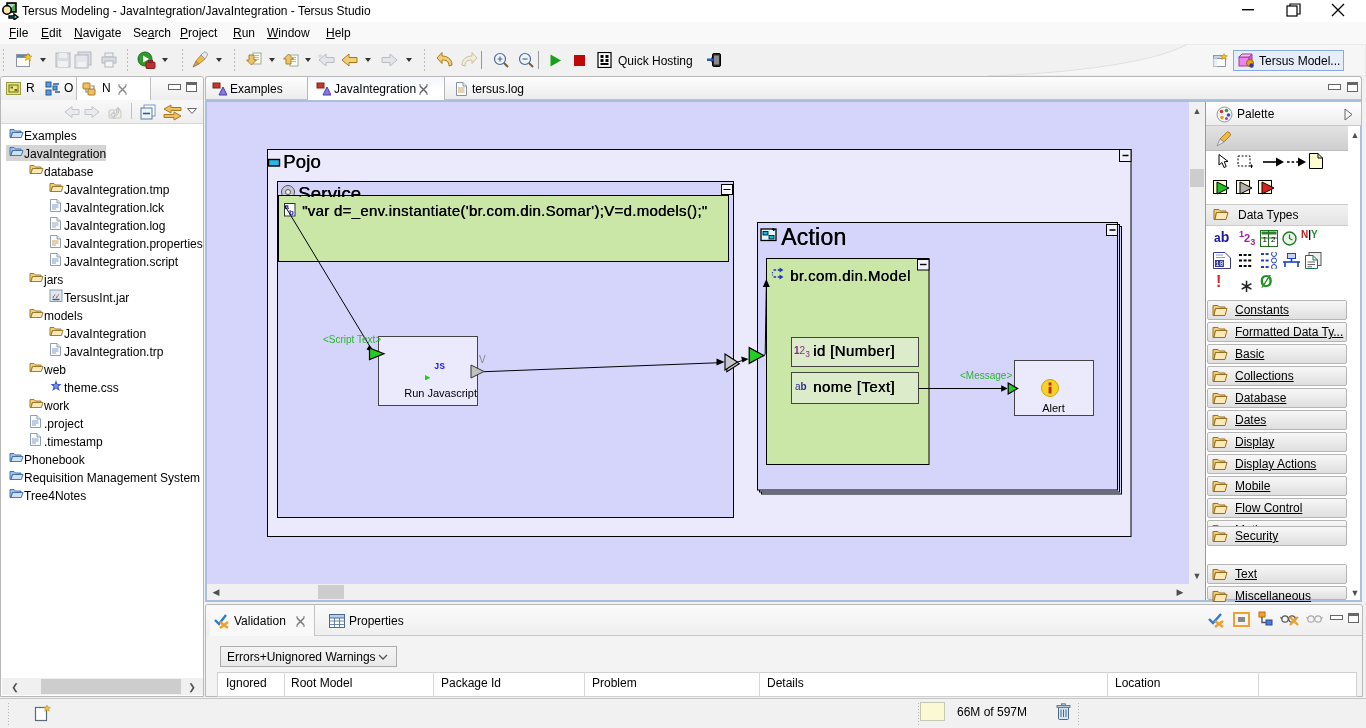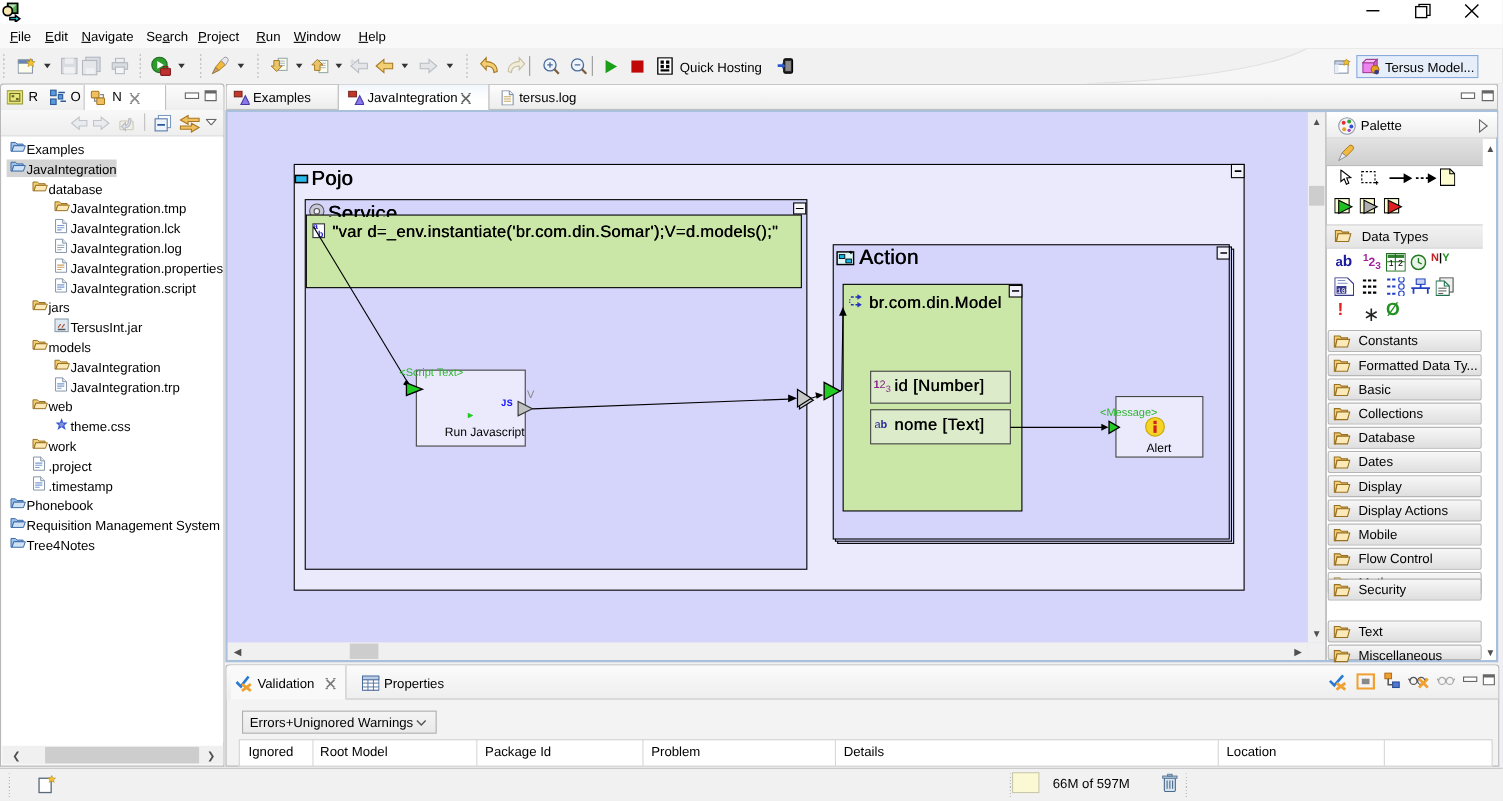--- a/index.html
+++ b/index.html
@@ -34,39 +34,40 @@
 #canvas { position:absolute; left:0; top:0; width:981px; height:482px; background:#d5d5fc; overflow:hidden; }
 
 .sb { background:#f0f0f0; position:absolute; }
 .sbthumb { background:#cdcdcd; position:absolute; }
 .sbarr { position:absolute; font-size:9px; color:#505050; text-align:center; }
 
 #palette { position:absolute; left:998px; top:0; width:155px; height:498px; background:#fff; border-left:1px solid #9a9a9a; }
 .pcat { position:absolute; left:1px; width:140px; height:20px;
   background:linear-gradient(#f7f7f7,#dfdfdf); border:1px solid #b5b5b5;
   border-radius:2px; font-size:12px; }
-.pcat span { position:absolute; left:27px; top:2px; }
+.pcat span { position:absolute; left:27px; top:2px;text-decoration:underline; }
 
 #bottompanel { left:205px; top:604px; width:1158px; height:93px; background:#f3f3f3;
   border:1px solid #b8b8b8; border-radius:3px 3px 0 0; }
 
 #statusbar { left:0; top:698px; width:1366px; height:30px; background:#f1f1f1; border-top:1px solid #c6c6c6; }
 .dotsep { position:absolute; width:1px; height:22px; top:4px;
   background-image:repeating-linear-gradient(#b5b5b5 0 1px, transparent 1px 3px); }
-.glabel { color:#2db52d; font-size:10px; position:absolute;margin-left:40px; }
+.glabel { color:#2db52d; font-size:10px; position:absolute; }
 </style>
 </head>
 <body>
 <div class="abs" id="titlebar">
   <svg class="abs" style="left:2px;top:2px" width="18" height="18" viewBox="0 0 18 18">
     <rect x="5" y="1" width="9" height="9" fill="#4faf4f" stroke="#000" stroke-width="1.6"></rect>
     <path d="M6 2 L13 2 L7 8 Z" fill="#cfe8cf" opacity="0.8"></path>
     <circle cx="5" cy="8" r="4.2" fill="#f7e8b0" stroke="#000" stroke-width="1.6"></circle>
     <path d="M7 14 L12 14 L12 12 L16 15 L12 18 L12 16 L7 16 Z" fill="#35d6e8" stroke="#000" stroke-width="1.4"></path>
   </svg>
+  <span class="abs tx" style="left:22px;top:4px;font-size:12px">Tersus Modeling - JavaIntegration/JavaIntegration - Tersus Studio</span>
   <svg class="abs" style="left:1242px;top:9px" width="13" height="3" viewBox="0 0 13 3">
       <rect x="0" y="0" width="12" height="1.4" fill="#000"></rect>
     </svg>
   <svg class="abs" style="left:1286px;top:3px" width="15" height="15" viewBox="0 0 15 15">
     <rect x="1" y="3" width="10" height="10" fill="none" stroke="#000" stroke-width="1.2"></rect>
     <path d="M4 3 L4 1 L14 1 L14 11 L11 11" fill="none" stroke="#000" stroke-width="1.2"></path>
   </svg>
   <svg class="abs" style="left:1331px;top:3px" width="14" height="14" viewBox="0 0 14 14">
     <path d="M1 1 L13 13 M13 1 L1 13" stroke="#000" stroke-width="1.3"></path>
   </svg>
@@ -441,27 +442,27 @@
         <polygon points="542.2,245.6 556.8,253.5 542.2,261.4" fill="#22cc22" stroke="#000" stroke-width="1.2"></polygon>
         <polyline points="556.8,253.5 558.2,252.5 559.3,184" fill="none" stroke="#000"></polyline>
         <polygon points="559.3,177 555.8,185 562.8,185" fill="#000"></polygon>
         <line x1="711.5" y1="286.5" x2="795" y2="286.5" stroke="#000"></line>
         <polygon points="800.6,286.5 794.2,283.3 794.2,289.7" fill="#000"></polygon>
         <polygon points="801.2,281 810.6,286.5 801.2,292" fill="#22cc22" stroke="#000" stroke-width="1.2"></polygon>
       </svg>
       <span class="abs tx" style="left:76px;top:49px;font-size:18.5px;letter-spacing:0.2px;text-shadow:0.5px 0 0 #000">Pojo</span>
       <span class="abs tx" style="left:91px;top:81px;font-size:18.5px;letter-spacing:0.2px;height:14px;overflow:hidden;text-shadow:0.5px 0 0 #000">Service</span>
       <span class="abs tx" style="left:95px;top:100px;font-size:15px;letter-spacing:0.3px;text-shadow:0.4px 0 0 #000">"var d=_env.instantiate('br.com.din.Somar');V=d.models();"</span>
-      <span class="abs tx" style="left:574px;top:122px;font-size:19px;letter-spacing:0.2px;text-shadow:0.5px 0 0 #000">Action</span>
+      <span class="abs tx" style="left:574px;top:122px;font-size:23px;letter-spacing:0.2px;text-shadow:0.5px 0 0 #000">Action</span>
       <span class="abs tx" style="left:583px;top:165px;font-size:15px;letter-spacing:0.4px;text-shadow:0.4px 0 0 #000">br.com.din.Model</span>
       <span class="abs tx" style="left:606px;top:240px;font-size:15px;letter-spacing:0.4px;text-shadow:0.4px 0 0 #000">id [Number]</span>
       <span class="abs" style="left:587px;top:243px;font-size:10px;color:#8a2a8a"><b>1</b>2<sub>3</sub></span>
       <span class="abs tx" style="left:606px;top:276px;font-size:15px;letter-spacing:0.4px;text-shadow:0.4px 0 0 #000">nome [Text]</span>
       <span class="abs" style="left:588px;top:279px;font-size:10px;color:#2a2a9a">a<b>b</b></span>
-      <span class="abs tx" style="left:174px;top:260px;font-size:9px;color:#1515ff;font-family:'Liberation Mono',monospace;width:85px;text-align:right"><b>JS</b></span>
+      <span class="abs tx" style="left:190px;top:260px;font-size:9px;color:#1515ff;font-family:'Liberation Mono',monospace;width:85px;text-align:center"><b>JS</b></span>
       <svg class="abs" style="left:217.5px;top:272.5px" width="5.5" height="5.5" viewBox="0 0 7 7">
           <polygon points="0,0 7,3.5 0,7" fill="#28c828"></polygon>
         </svg>
       <span class="abs tx" style="left:171px;top:285px;font-size:11px;width:99px;text-align:right">Run Javascript</span>
       <span class="abs tx" style="left:807px;top:300px;font-size:11px;width:79px;text-align:center">Alert</span>
       <span class="glabel" style="left:116px;top:232px">&lt;Script Text&gt;</span>
       <span class="glabel" style="left:753px;top:268px">&lt;Message&gt;</span>
       <span class="abs tx" style="left:272px;top:252px;font-size:10px;color:#888">V</span>
     </div>
 

